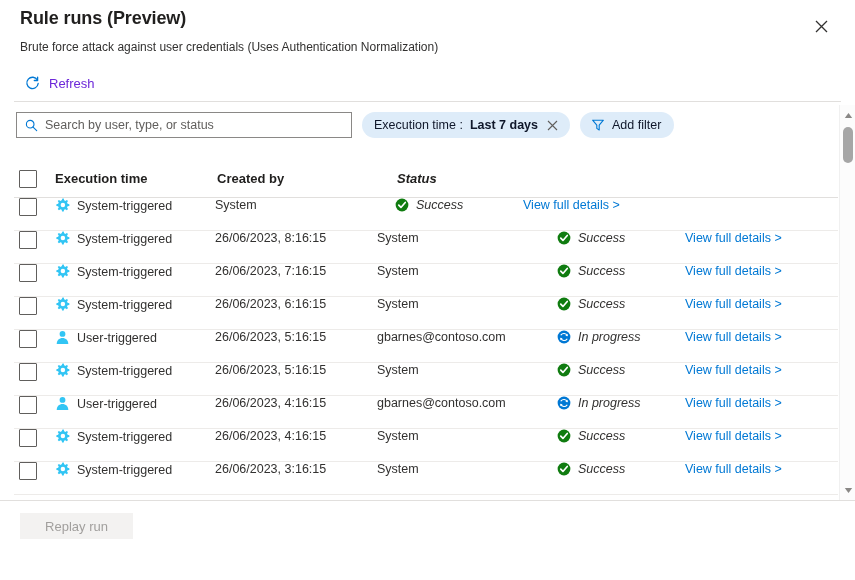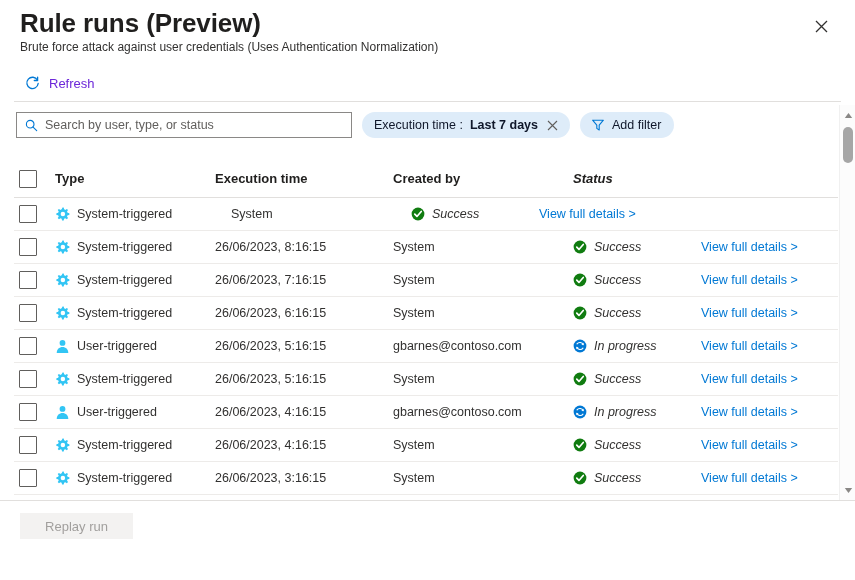--- a/index.html
+++ b/index.html
@@ -9,21 +9,21 @@
     background: #ffffff;
     font-family: "Liberation Sans", sans-serif;
     color: #201f1e;
     overflow: hidden;
   }
   .panel { position: relative; width: 855px; height: 580px; background:#fff; }
 
   
   .page-title {
     position: absolute; left: 20px; top: 8px;
-    font-size: 26px; font-weight: bold; color: #201f1e;
+    font-size: 18px; font-weight: bold; color: #201f1e;
     letter-spacing: -0.1px;
   }
   .page-subtitle {
     position: absolute; left: 20px; top: 40px;
     font-size: 12px; color: #323130; font-weight: normal;
   }
   .close-btn {
     position: absolute; right: 20px; top: 12px;
     width: 28px; height: 28px; cursor: pointer;
     display: flex; align-items: center; justify-content: center;
@@ -65,28 +65,28 @@
   .pill.addfilter { padding: 0 13px 0 11px; }
 
   
   .grid { position: absolute; left: 14px; top: 160px; width: 824px; }
   .grid-head {
     height: 38px; display: flex; align-items: center;
     border-bottom: 1px solid #e1dfdd;
     font-size: 13px; font-weight: bold; color: #201f1e;
   }
   .grid-row {
-    height: 33px; display: flex; align-items: center;
+    height: 33px; display: flex; align-items: flex-start;
     border-bottom: 1px solid #edebe9;
     font-size: 12.5px; color: #323130;
   }
   .c-check { width: 41px; flex: 0 0 41px; display: flex; align-items: center; padding-left: 5px; }
   .c-type  { width: 160px; flex: 0 0 160px; display: flex; align-items: center; gap: 7px; }
   .c-time  { width: 162px; flex: 0 0 162px; }
-  .c-by    { width: 180px; flex: 0 0 180px; margin-left: 16px; }
+  .c-by    { width: 180px; flex: 0 0 180px; }
   .c-status{ width: 128px; flex: 0 0 128px; display: flex; align-items: center; gap: 7px; font-style: italic; }
   .c-link  { flex: 1 1 auto; }
 
   .grid-head .c-type { padding-left: 0; }
   .grid-head .c-type span { padding-left: 0; }
 
   .cbx {
     width: 18px; height: 18px; border: 1px solid #605e5c;
     background: #fff; border-radius: 1px; cursor: pointer;
   }
@@ -167,23 +167,20 @@
       </svg>
       <span>Add filter</span>
     </div>
   </div>
 
   <div class="grid">
     <div class="grid-head">
       <div class="c-check">
         <div class="cbx"></div>
       </div>
-      <div class="c-type">
-          <span>Type</span>
-        </div>
       <div class="c-time"><span>Execution time</span></div>
       <div class="c-by"><span>Created by</span></div>
       <div class="c-status">
           <span>Status</span>
         </div>
       <div class="c-link"></div>
     </div>
     <div id="rows-host">
         <div class="grid-row">
           <div class="c-check">

